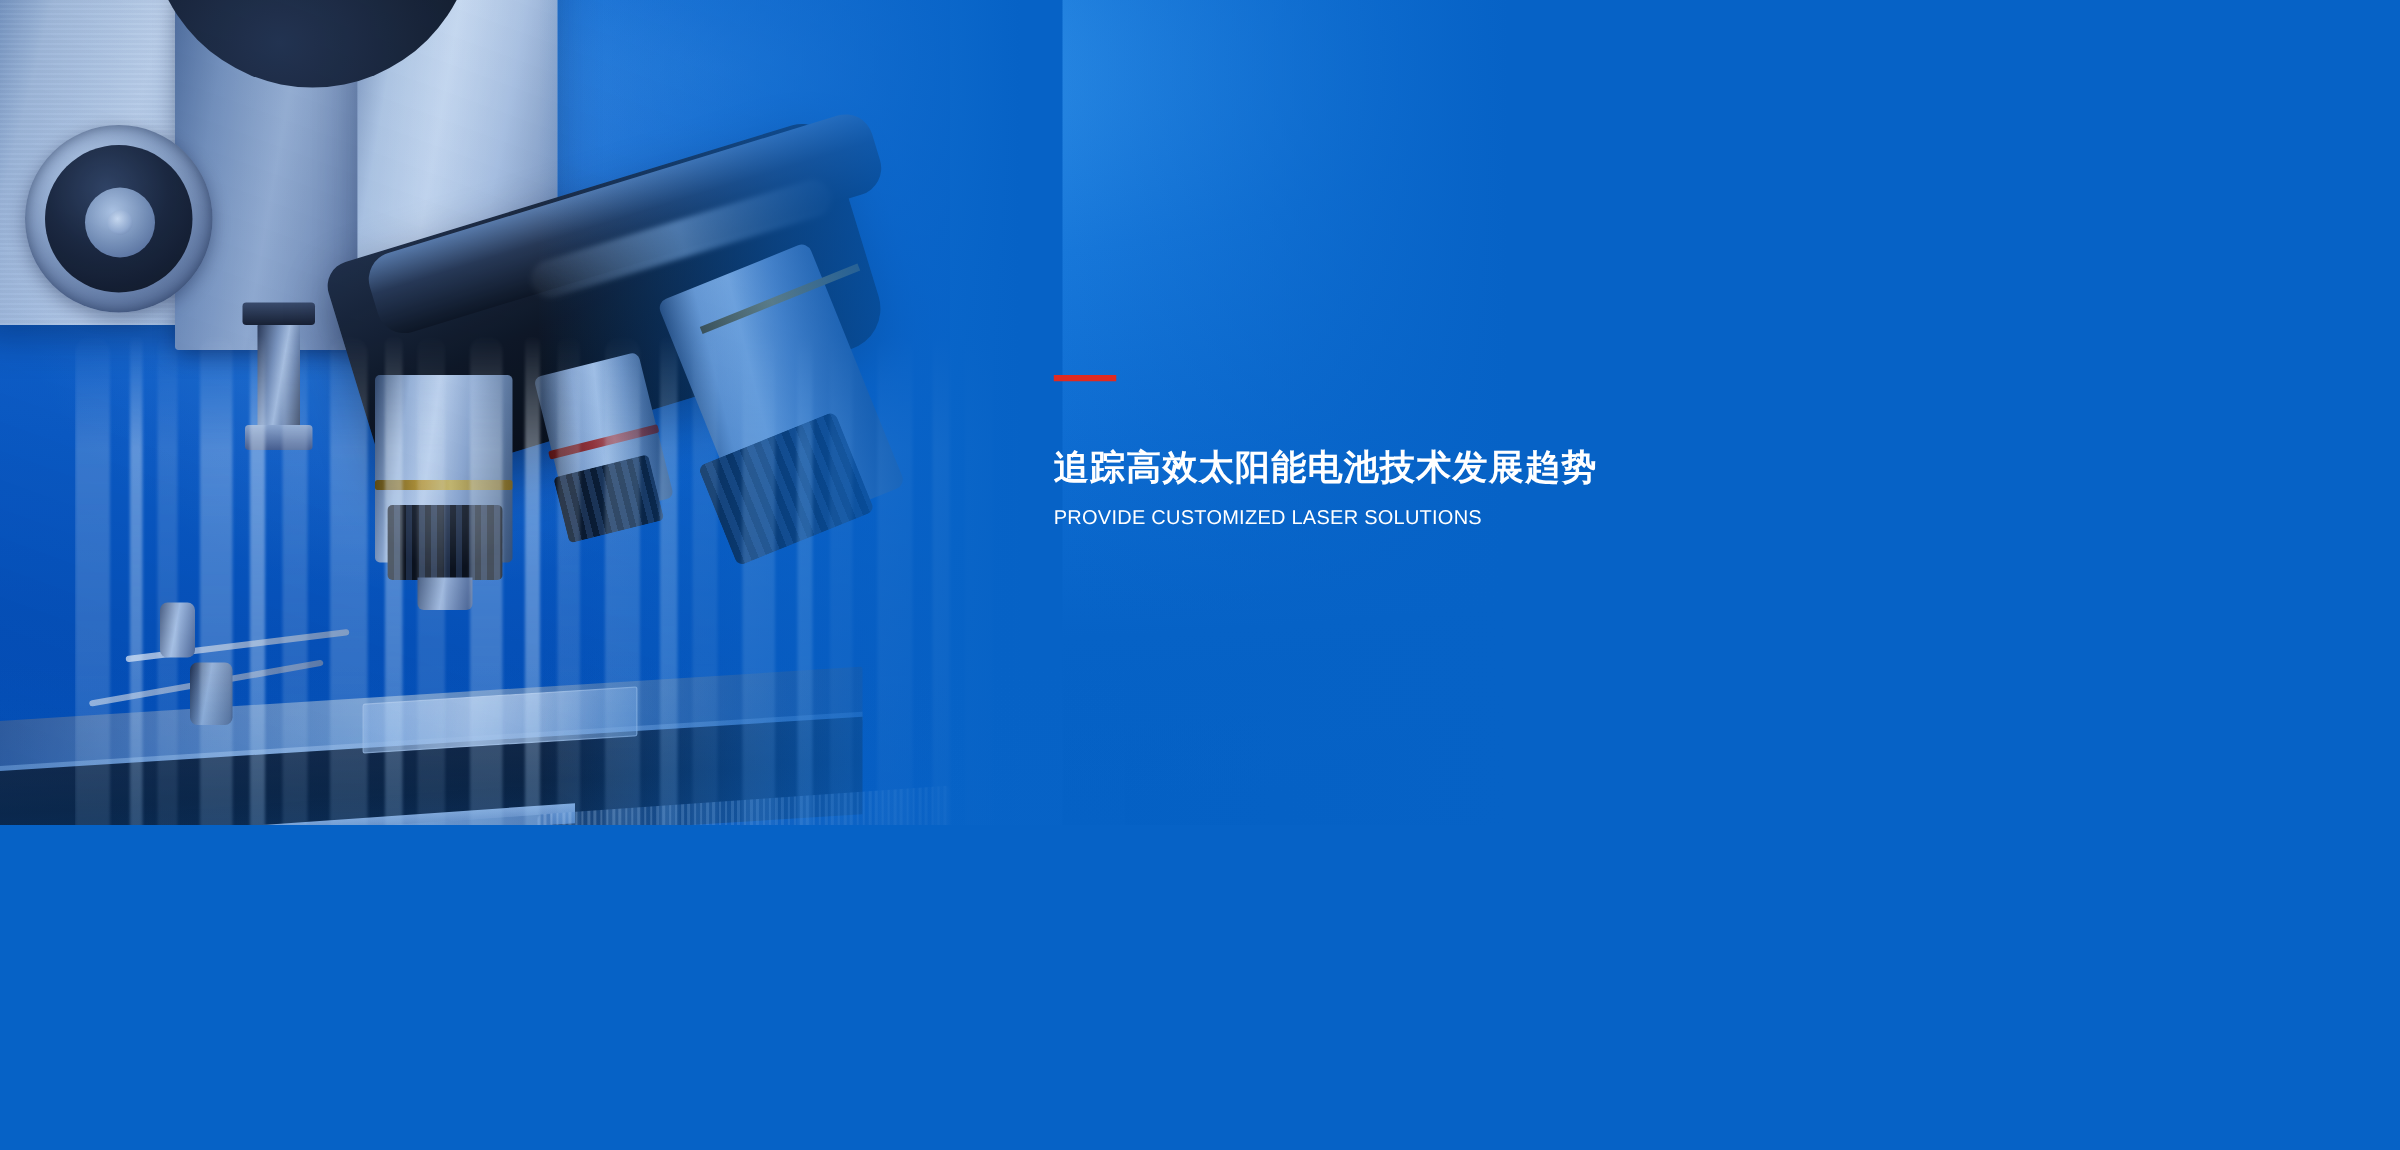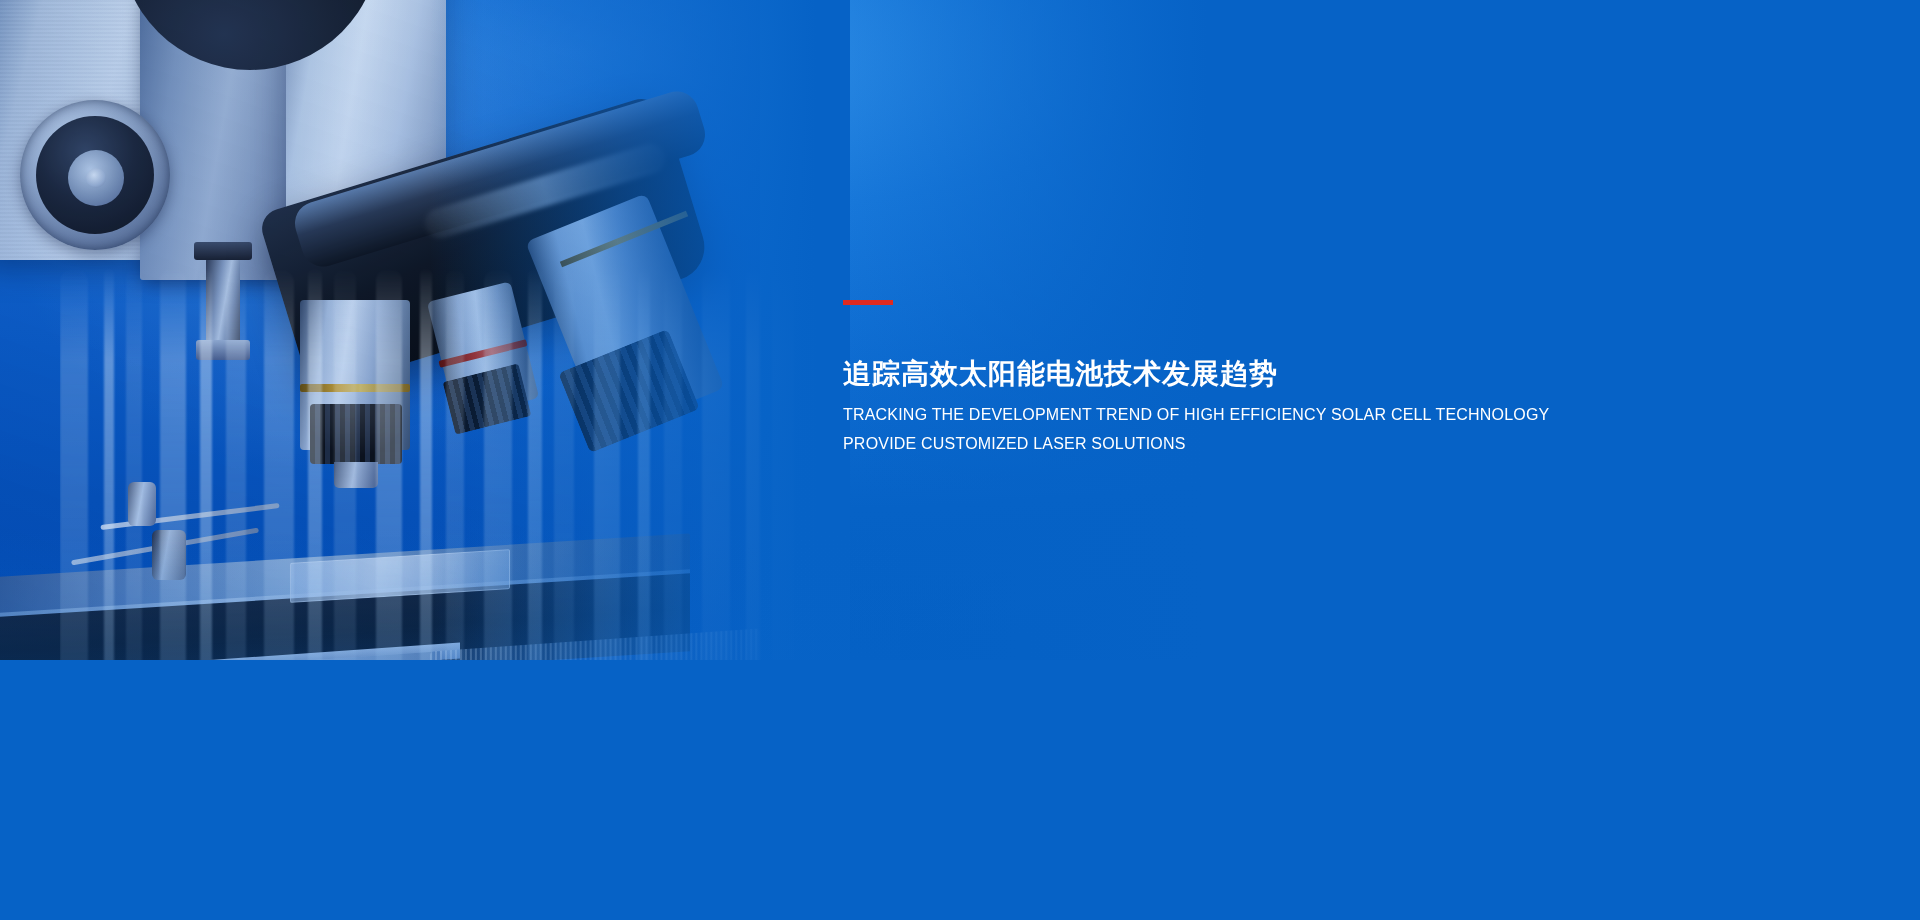--- a/index.html
+++ b/index.html
@@ -444,17 +444,16 @@
       <div class="streak" style="left: 900px; width: 22px; background: linear-gradient(rgba(240, 248, 255, 0.42), rgba(205, 230, 255, 0.21) 70%, rgba(195, 225, 255, 0));"></div>
     </div>
 
   <div class="photo-fade"></div>
   <div class="photo-fade-bottom"></div>
   <div class="bg-right-flat"></div>
 
   <div class="copy">
     <div class="accent-bar"></div>
     <div class="sub-cn">追踪高效太阳能电池技术发展趋势</div>
-    <div class="en-line">TRACKING THE DEVELOPMENT TREND OF HIGH EFFICIENCY SOLAR CELL TECHNOLOGY</div>
     <div class="en-line last">PROVIDE CUSTOMIZED LASER SOLUTIONS</div>
   </div>
 
 </div>
 
 </body></html>

